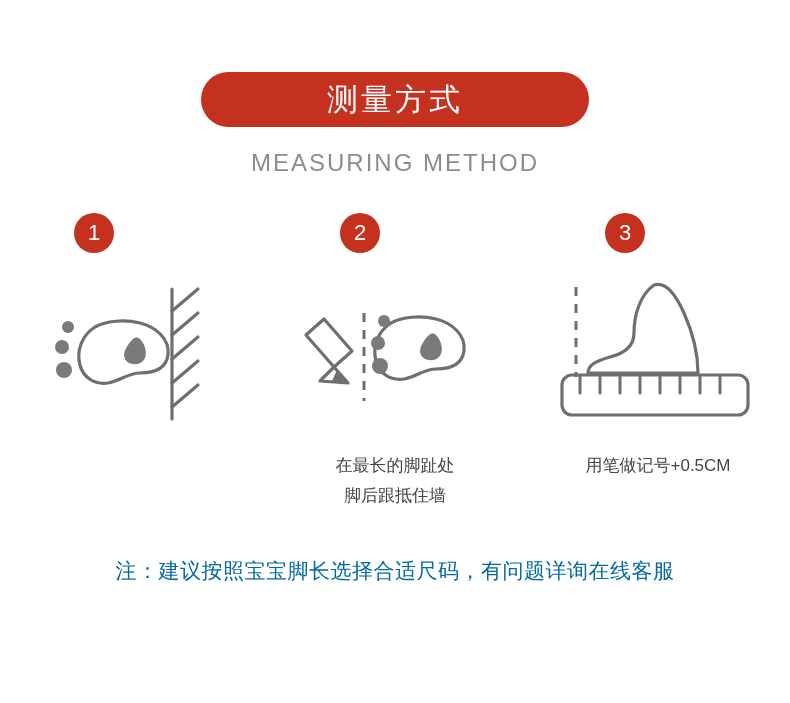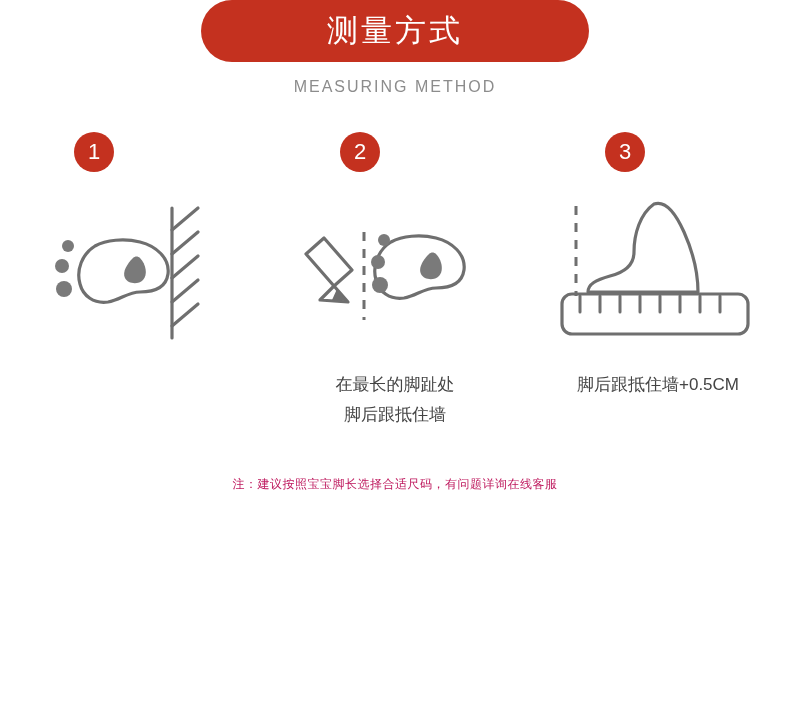--- a/index.html
+++ b/index.html
@@ -19,39 +19,40 @@
     width: 790px;
     height: 703px;
     position: relative;
     display: flex;
     flex-direction: column;
     align-items: center;
   }
 
   
   .title-pill {
+    margin-top: 72px;
     width: 388px;
-    height: 62px;
+    height: 55px;
     background: #c4311f;
     border-radius: 31px;
     display: flex;
     align-items: center;
     justify-content: center;
     box-sizing: border-box;
   }
   .title-pill .title-text {
     color: #ffffff;
     font-size: 31px;
     letter-spacing: 3px;
     font-weight: 400;
   }
 
   .subtitle {
-    margin-top: 16px;
-    font-size: 16px;
+    margin-top: 22px;
+    font-size: 24px;
     letter-spacing: 2px;
     color: #8c8c8c;
     font-weight: 400;
   }
 
   
   .steps {
     margin-top: 36px;
     width: 790px;
     display: flex;
@@ -90,22 +91,22 @@
     margin-top: 12px;
     text-align: center;
     font-size: 17px;
     line-height: 30px;
     color: #444;
   }
 
   
   .note {
     margin-top: 46px;
-    font-size: 12px;
-    color: #be185d;
+    font-size: 21px;
+    color: #0369a1;
     letter-spacing: 0.5px;
   }
 </style>
 </head>
 <body>
 
 <div class="page">
 
   <div class="title-pill">
     <span class="title-text">测量方式</span>
@@ -186,21 +187,21 @@
             <line x1="72" y1="108" x2="72" y2="124"></line>
             <line x1="92" y1="108" x2="92" y2="124"></line>
             <line x1="112" y1="108" x2="112" y2="124"></line>
             <line x1="132" y1="108" x2="132" y2="124"></line>
             <line x1="152" y1="108" x2="152" y2="124"></line>
             <line x1="172" y1="108" x2="172" y2="124"></line>
           </g>
         </svg>
       </div>
       <div class="step-caption">
-        <div>脚后跟抵住墙+0.5CM</div>
+        <div>用笔做记号+0.5CM</div>
       </div>
     </div>
 
   </div>
 
   <div class="note">注：建议按照宝宝脚长选择合适尺码，有问题详询在线客服</div>
 
 </div>
 
 </body></html>

